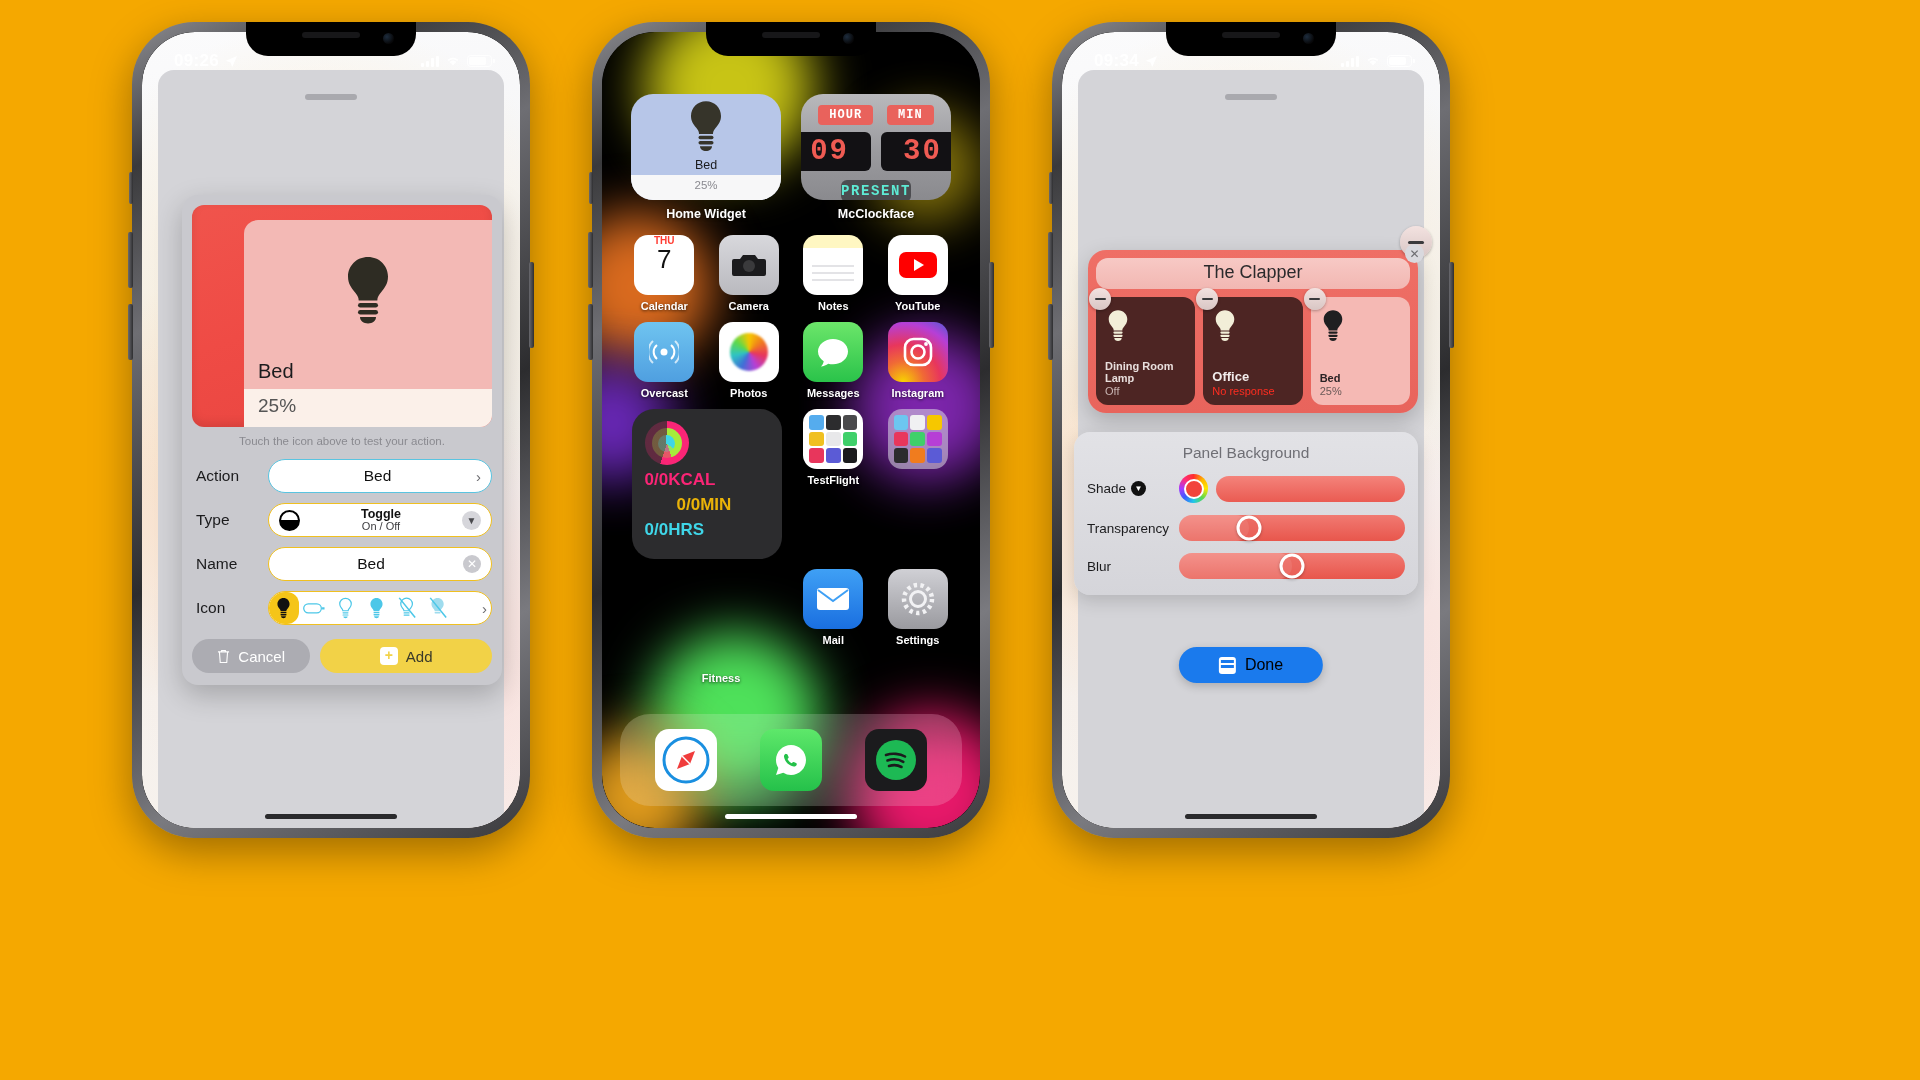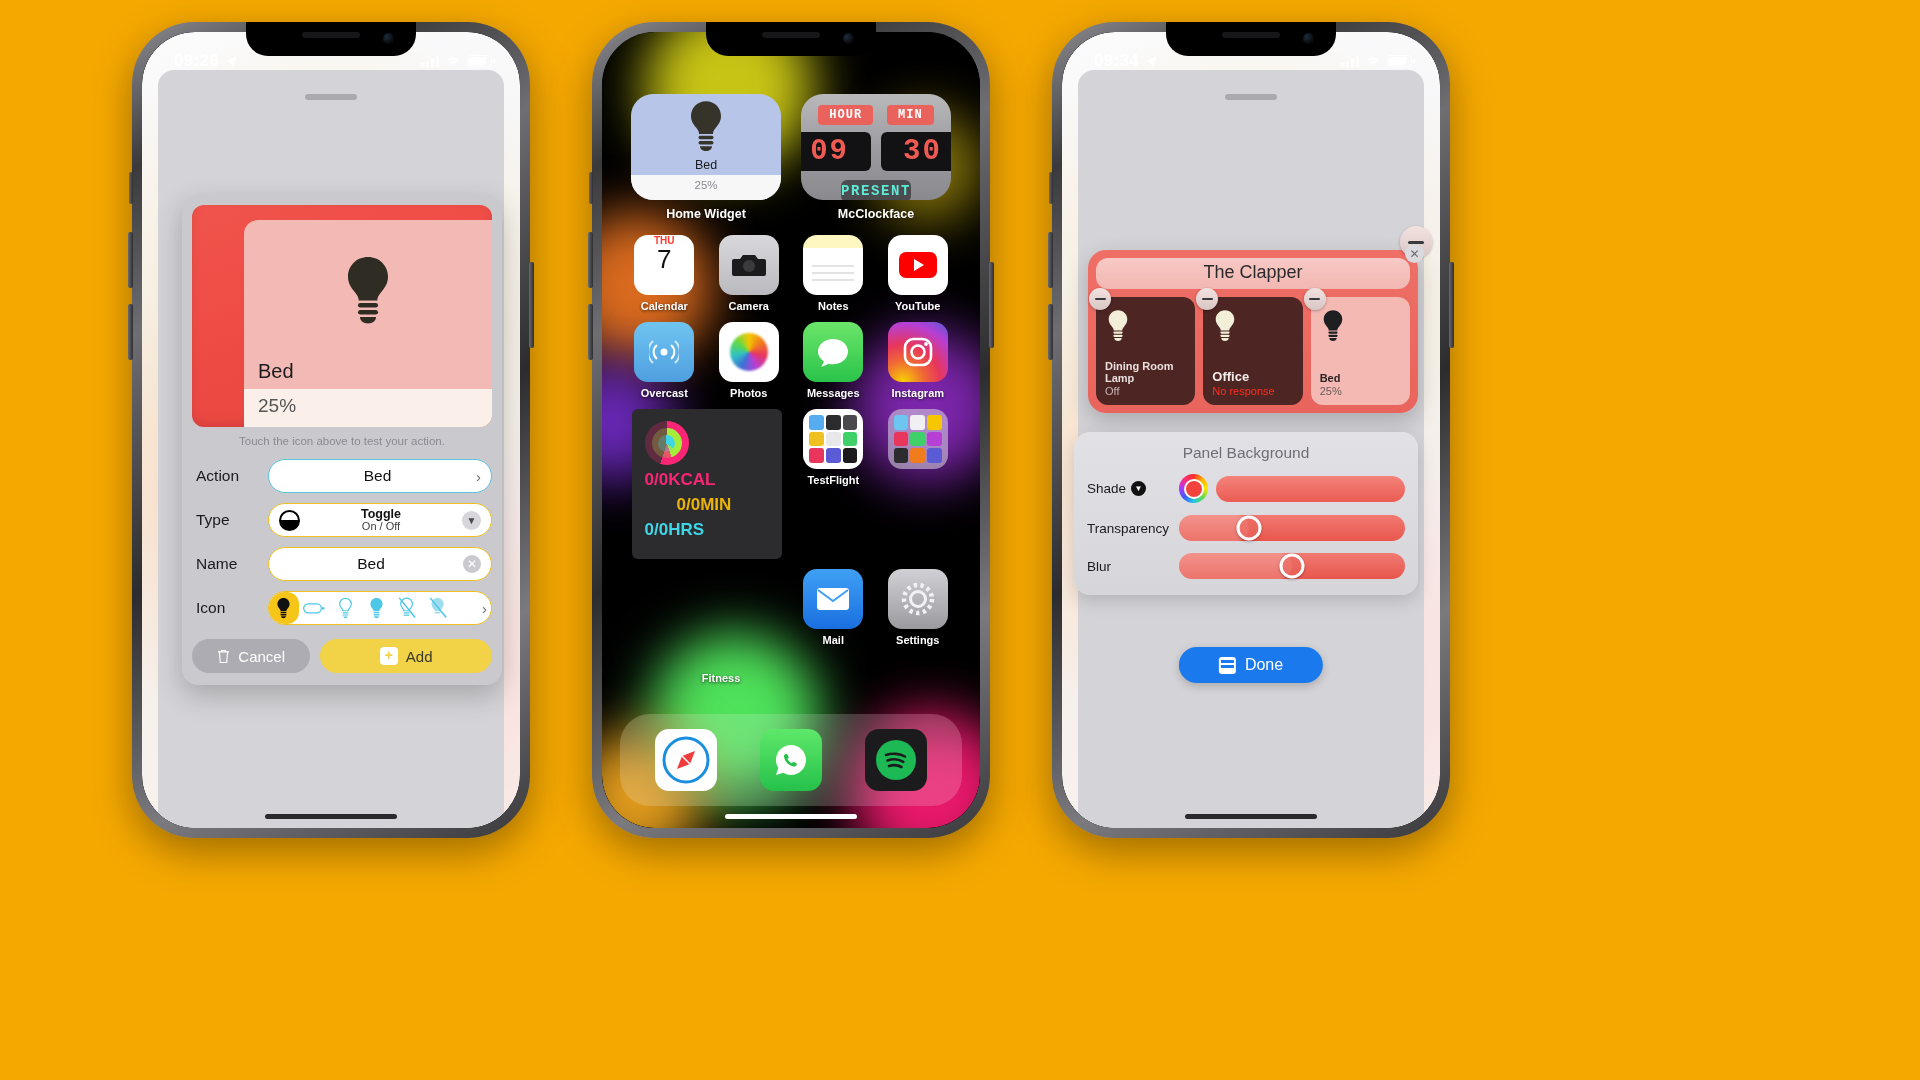--- a/index.html
+++ b/index.html
@@ -200,21 +200,21 @@
   .cf-present {
     margin-top:9px; background:#4c4c50; color:#5eead4; font-size:14px; letter-spacing:1.6px;
     padding:3px 0; border-radius:6px; font-family:"Liberation Mono", monospace; font-weight:bold;
   }
   .app-grid { margin-top:14px; display:grid; grid-template-columns:repeat(4,1fr); row-gap:10px; justify-items:center; }
   .app { width:78px; text-align:center; }
   .app-ic { width:60px; height:60px; border-radius:14px; margin:0 auto; position:relative; overflow:hidden;
             display:flex; align-items:center; justify-content:center; }
   .app-nm { color:#fff; font-size:11px; font-weight:bold; margin-top:5px; text-shadow:0 1px 3px rgba(0,0,0,.7); }
   .fitness-widget {
-    grid-column: 1 / span 2; width:150px; height:150px; border-radius:6px;
+    grid-column: 1 / span 2; width:150px; height:150px; border-radius:22px;
     background:#2c2c2e; padding:12px 13px; position:relative;
   }
   .rings { width:44px; height:44px; border-radius:50%;
            background: conic-gradient(#fb2576 0 55%, rgba(251,37,118,.25) 0);
            display:flex; align-items:center; justify-content:center; }
   .rings i { width:30px; height:30px; border-radius:50%;
              background: conic-gradient(#a6ec3b 0 45%, rgba(166,236,59,.25) 0);
              display:flex; align-items:center; justify-content:center; }
   .rings i b { width:17px; height:17px; border-radius:50%;
                background: conic-gradient(#3fd6e8 0 35%, rgba(63,214,232,.25) 0); }
@@ -287,21 +287,21 @@
                   background: rgba(255,255,255,.18); }
   .knob {
     position:absolute; top:50%; transform:translate(-50%,-50%);
     width:25px; height:25px; border-radius:50%; border:3px solid #fff;
     background: rgba(233,100,92,.55); box-shadow:0 1px 3px rgba(0,0,0,.3);
   }
   .swatch { flex:1; height:26px; border-radius:13px;
             background: linear-gradient(180deg,#f4837b 0%, #ea5b52 100%); }
   .done-btn {
     position:absolute; left:50%; transform:translateX(-50%); top:615px;
-    background:#1a7aed; color:#ffffff; border-radius:18px;
+    background:#1a7aed; color:#000000; border-radius:18px;
     padding:9px 40px; font-size:16px; display:flex; align-items:center; gap:9px;
     box-shadow:0 3px 10px rgba(0,0,0,.2);
   }
   .done-ic { width:17px; height:17px; border-radius:3px; background:#fff; position:relative; }
   .done-ic::after { content:''; position:absolute; left:2px; top:3px; width:13px; height:3px;
                     background:#1a7aed; box-shadow:0 5px 0 #1a7aed; }
   svg { display:block; }
 </style>
 </head>
 <body>

